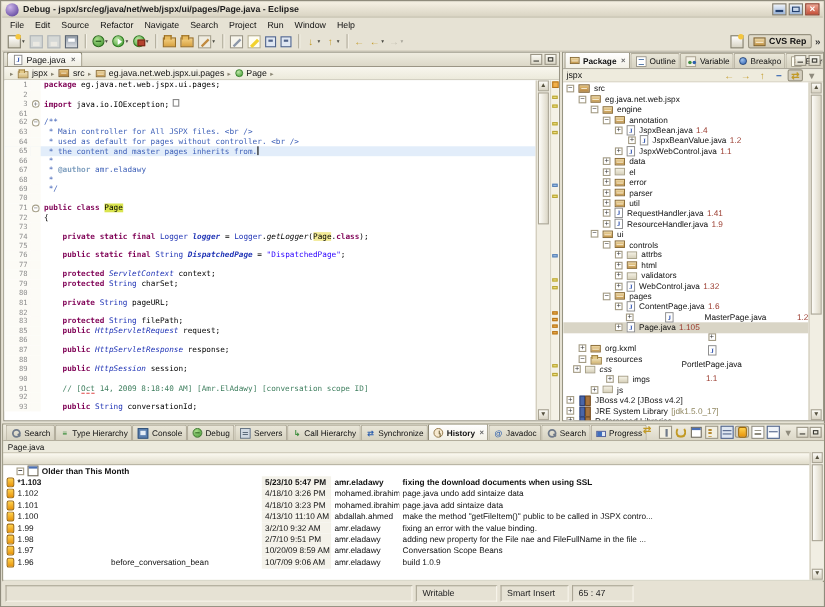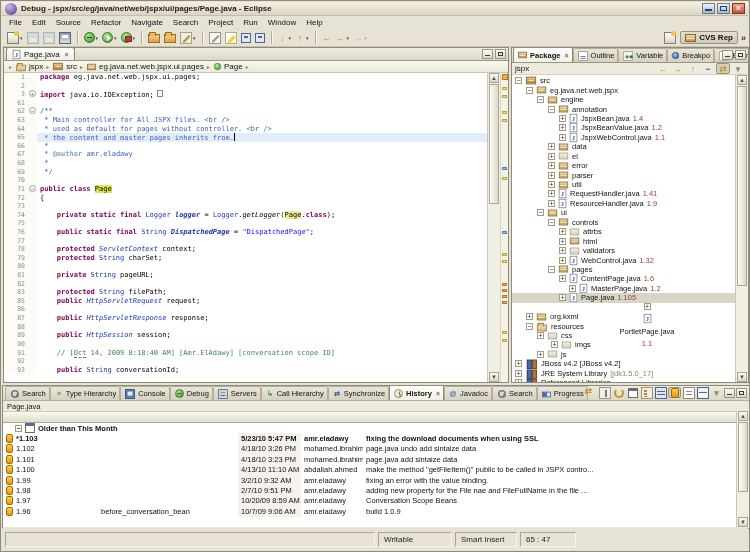--- a/index.html
+++ b/index.html
@@ -494,21 +494,21 @@
           <span class="expander">−</span>
           <span class="ic ti-package"></span>
           <span>annotation</span>
         </div>
         <div class="trow" style="padding-left: 47px;">
           <span class="expander">+</span>
           <span class="ic ti-jfile"></span>
           <span>JspxBean.java</span>
           <span class="tver">1.4</span>
         </div>
-        <div class="trow" style="padding-left: 47px;">
+        <div class="trow" style="padding-left: 47px; margin-left: 12px;">
           <span class="expander">+</span>
           <span class="ic ti-jfile"></span>
           <span>JspxBeanValue.java</span>
           <span class="tver">1.2</span>
         </div>
         <div class="trow" style="padding-left: 47px;">
           <span class="expander">+</span>
           <span class="ic ti-jfile"></span>
           <span>JspxWebControl.java</span>
           <span class="tver">1.1</span>
@@ -585,21 +585,21 @@
           <span class="expander">−</span>
           <span class="ic ti-package"></span>
           <span>pages</span>
         </div>
         <div class="trow" style="padding-left: 47px;">
           <span class="expander">+</span>
           <span class="ic ti-jfile"></span>
           <span>ContentPage.java</span>
           <span class="tver">1.6</span>
         </div>
-        <div class="trow" style="padding-left: 57px;">
+        <div class="trow" style="padding-left: 57px; justify-content: space-between;">
           <span class="expander">+</span>
           <span class="ic ti-jfile"></span>
           <span>MasterPage.java</span>
           <span class="tver">1.2</span>
         </div>
         <div class="trow sel" style="padding-left: 47px;">
           <span class="expander">+</span>
           <span class="ic ti-jfile"></span>
           <span>Page.java</span>
           <span class="tver">1.105</span>
@@ -613,21 +613,21 @@
         <div class="trow" style="padding-left: 14px;">
           <span class="expander">+</span>
           <span class="ic ti-package"></span>
           <span>org.kxml</span>
         </div>
         <div class="trow" style="padding-left: 14px;">
           <span class="expander">−</span>
           <span class="ic ti-folder"></span>
           <span>resources</span>
         </div>
-        <div class="trow" style="padding-left: 25px; font-style: italic;">
+        <div class="trow" style="padding-left: 9px; font-style: italic;">
           <span class="expander">+</span>
           <span class="ic ti-package-empty"></span>
           <span>css</span>
         </div>
         <div class="trow" style="padding-left: 39px;">
           <span class="expander">+</span>
           <span class="ic ti-package-empty"></span>
           <span>imgs</span>
         </div>
         <div class="trow" style="padding-left: 25px;">

